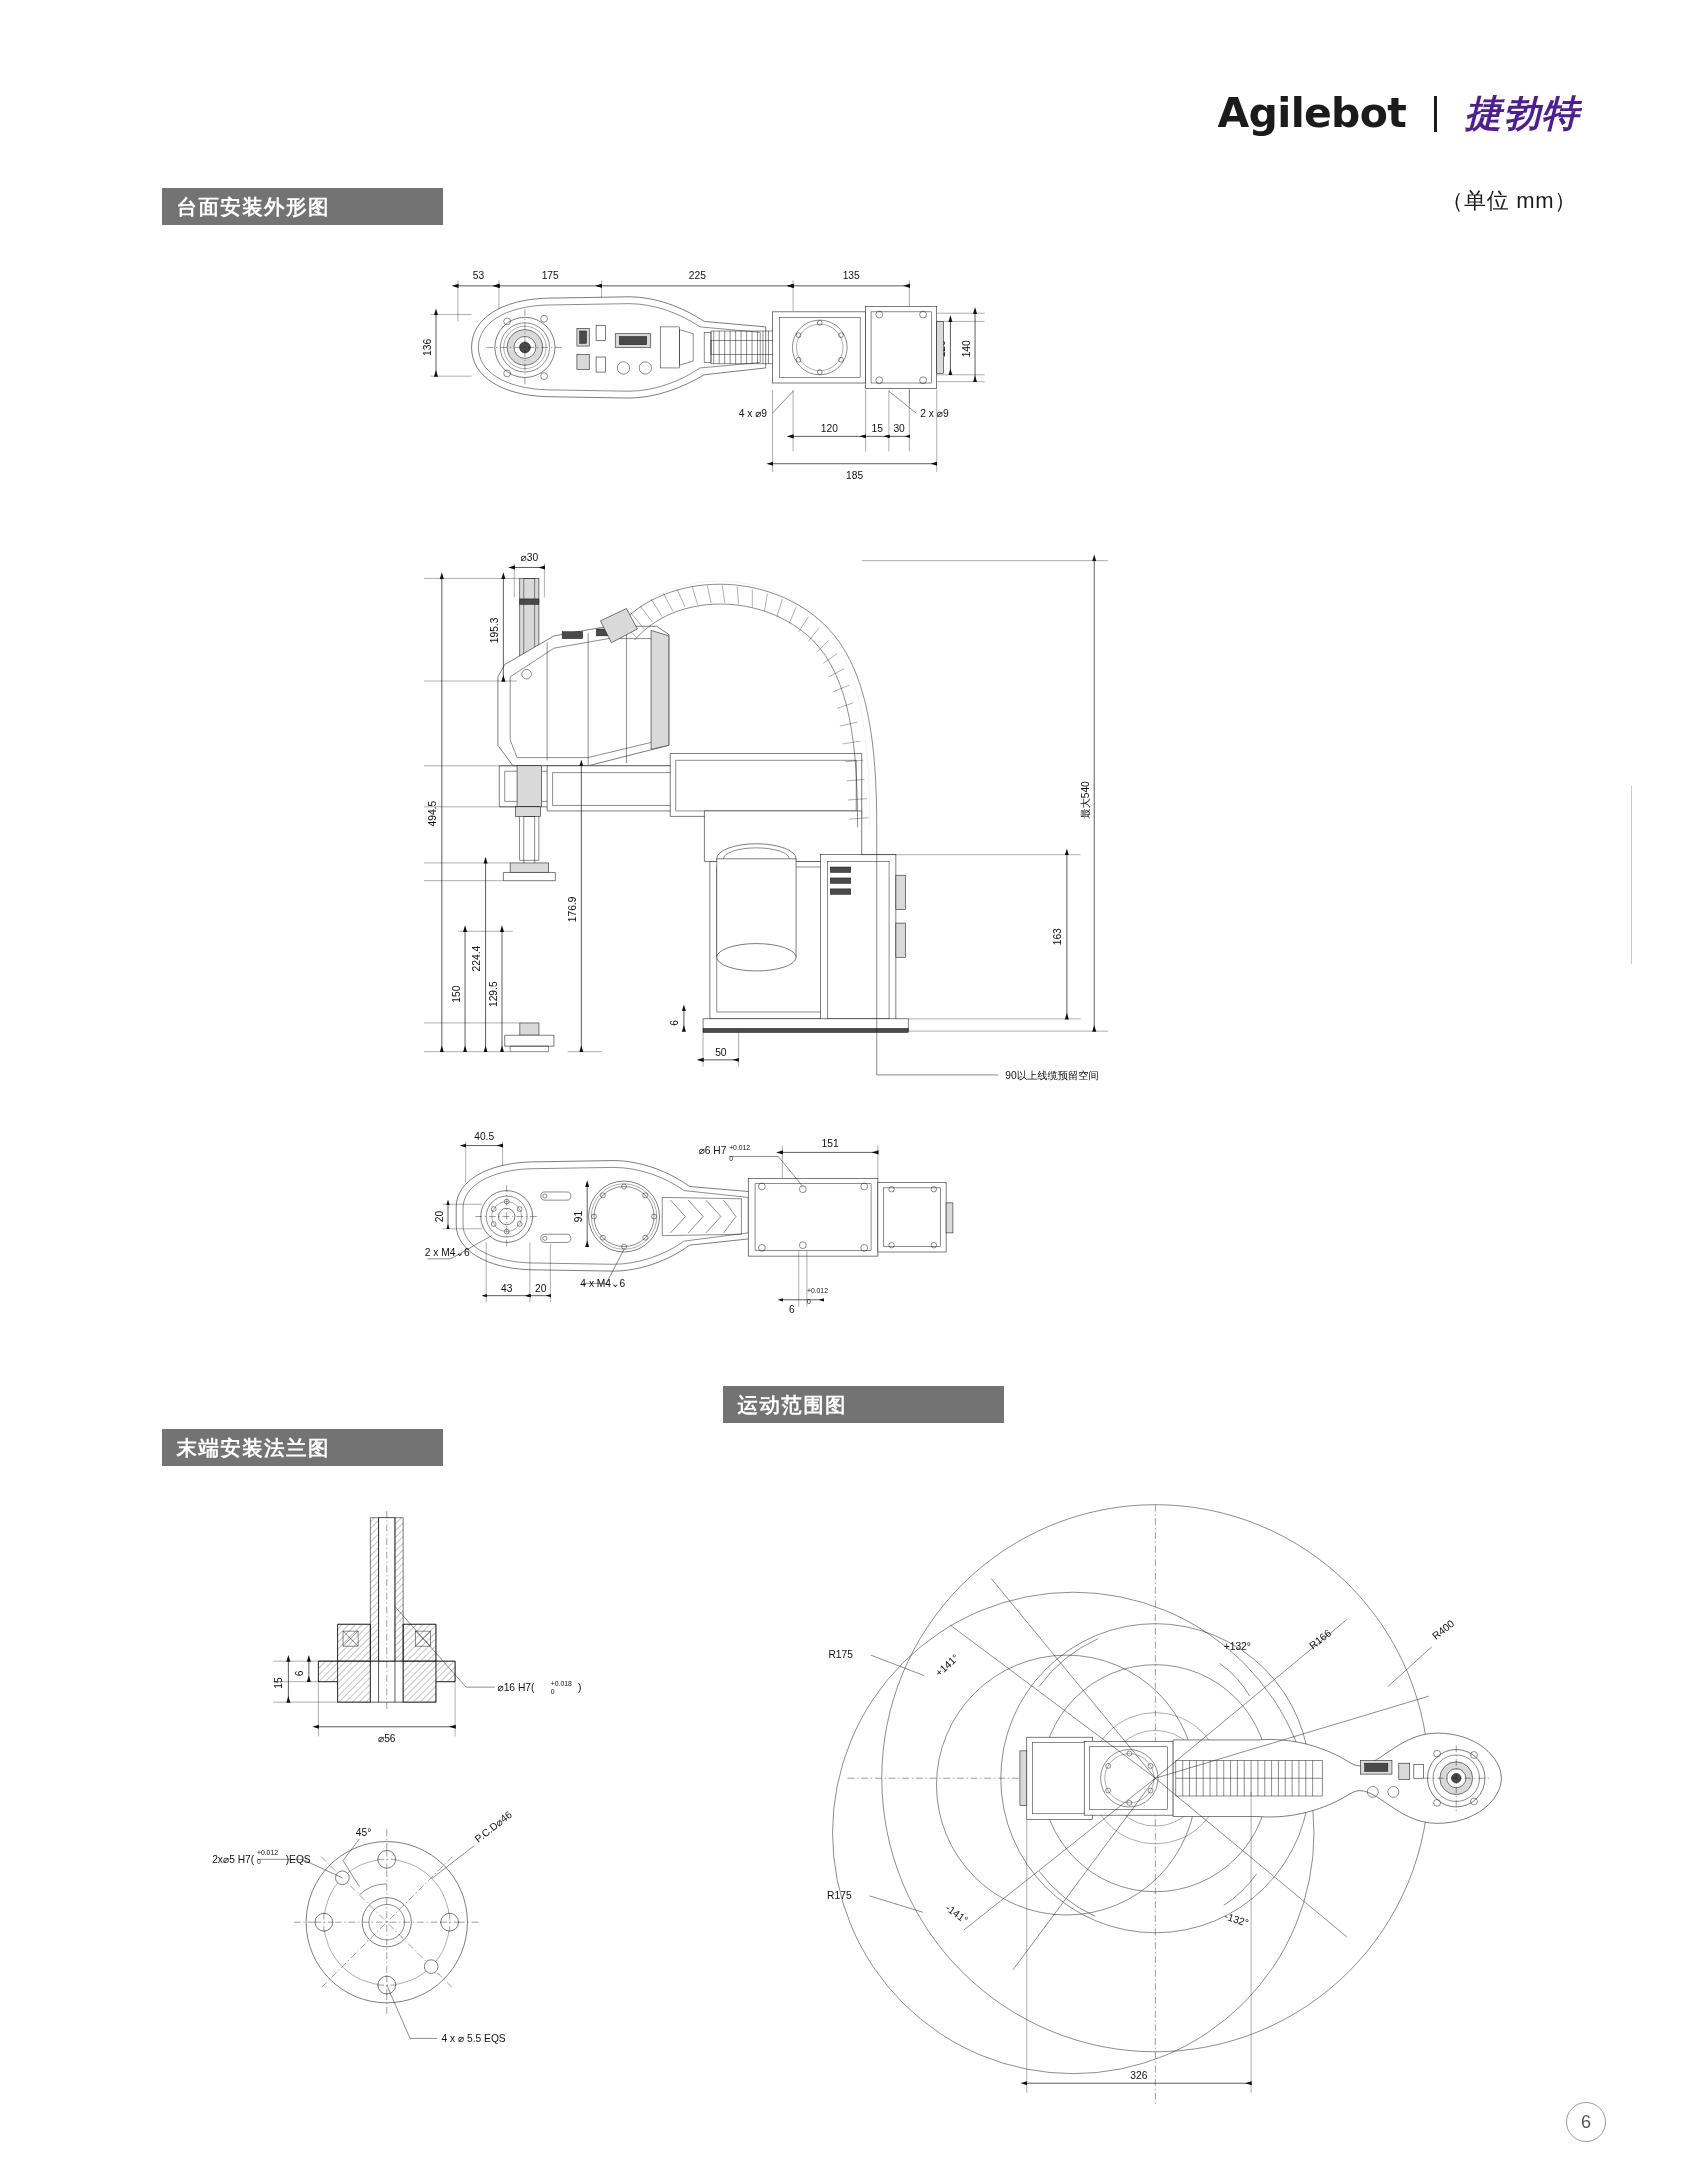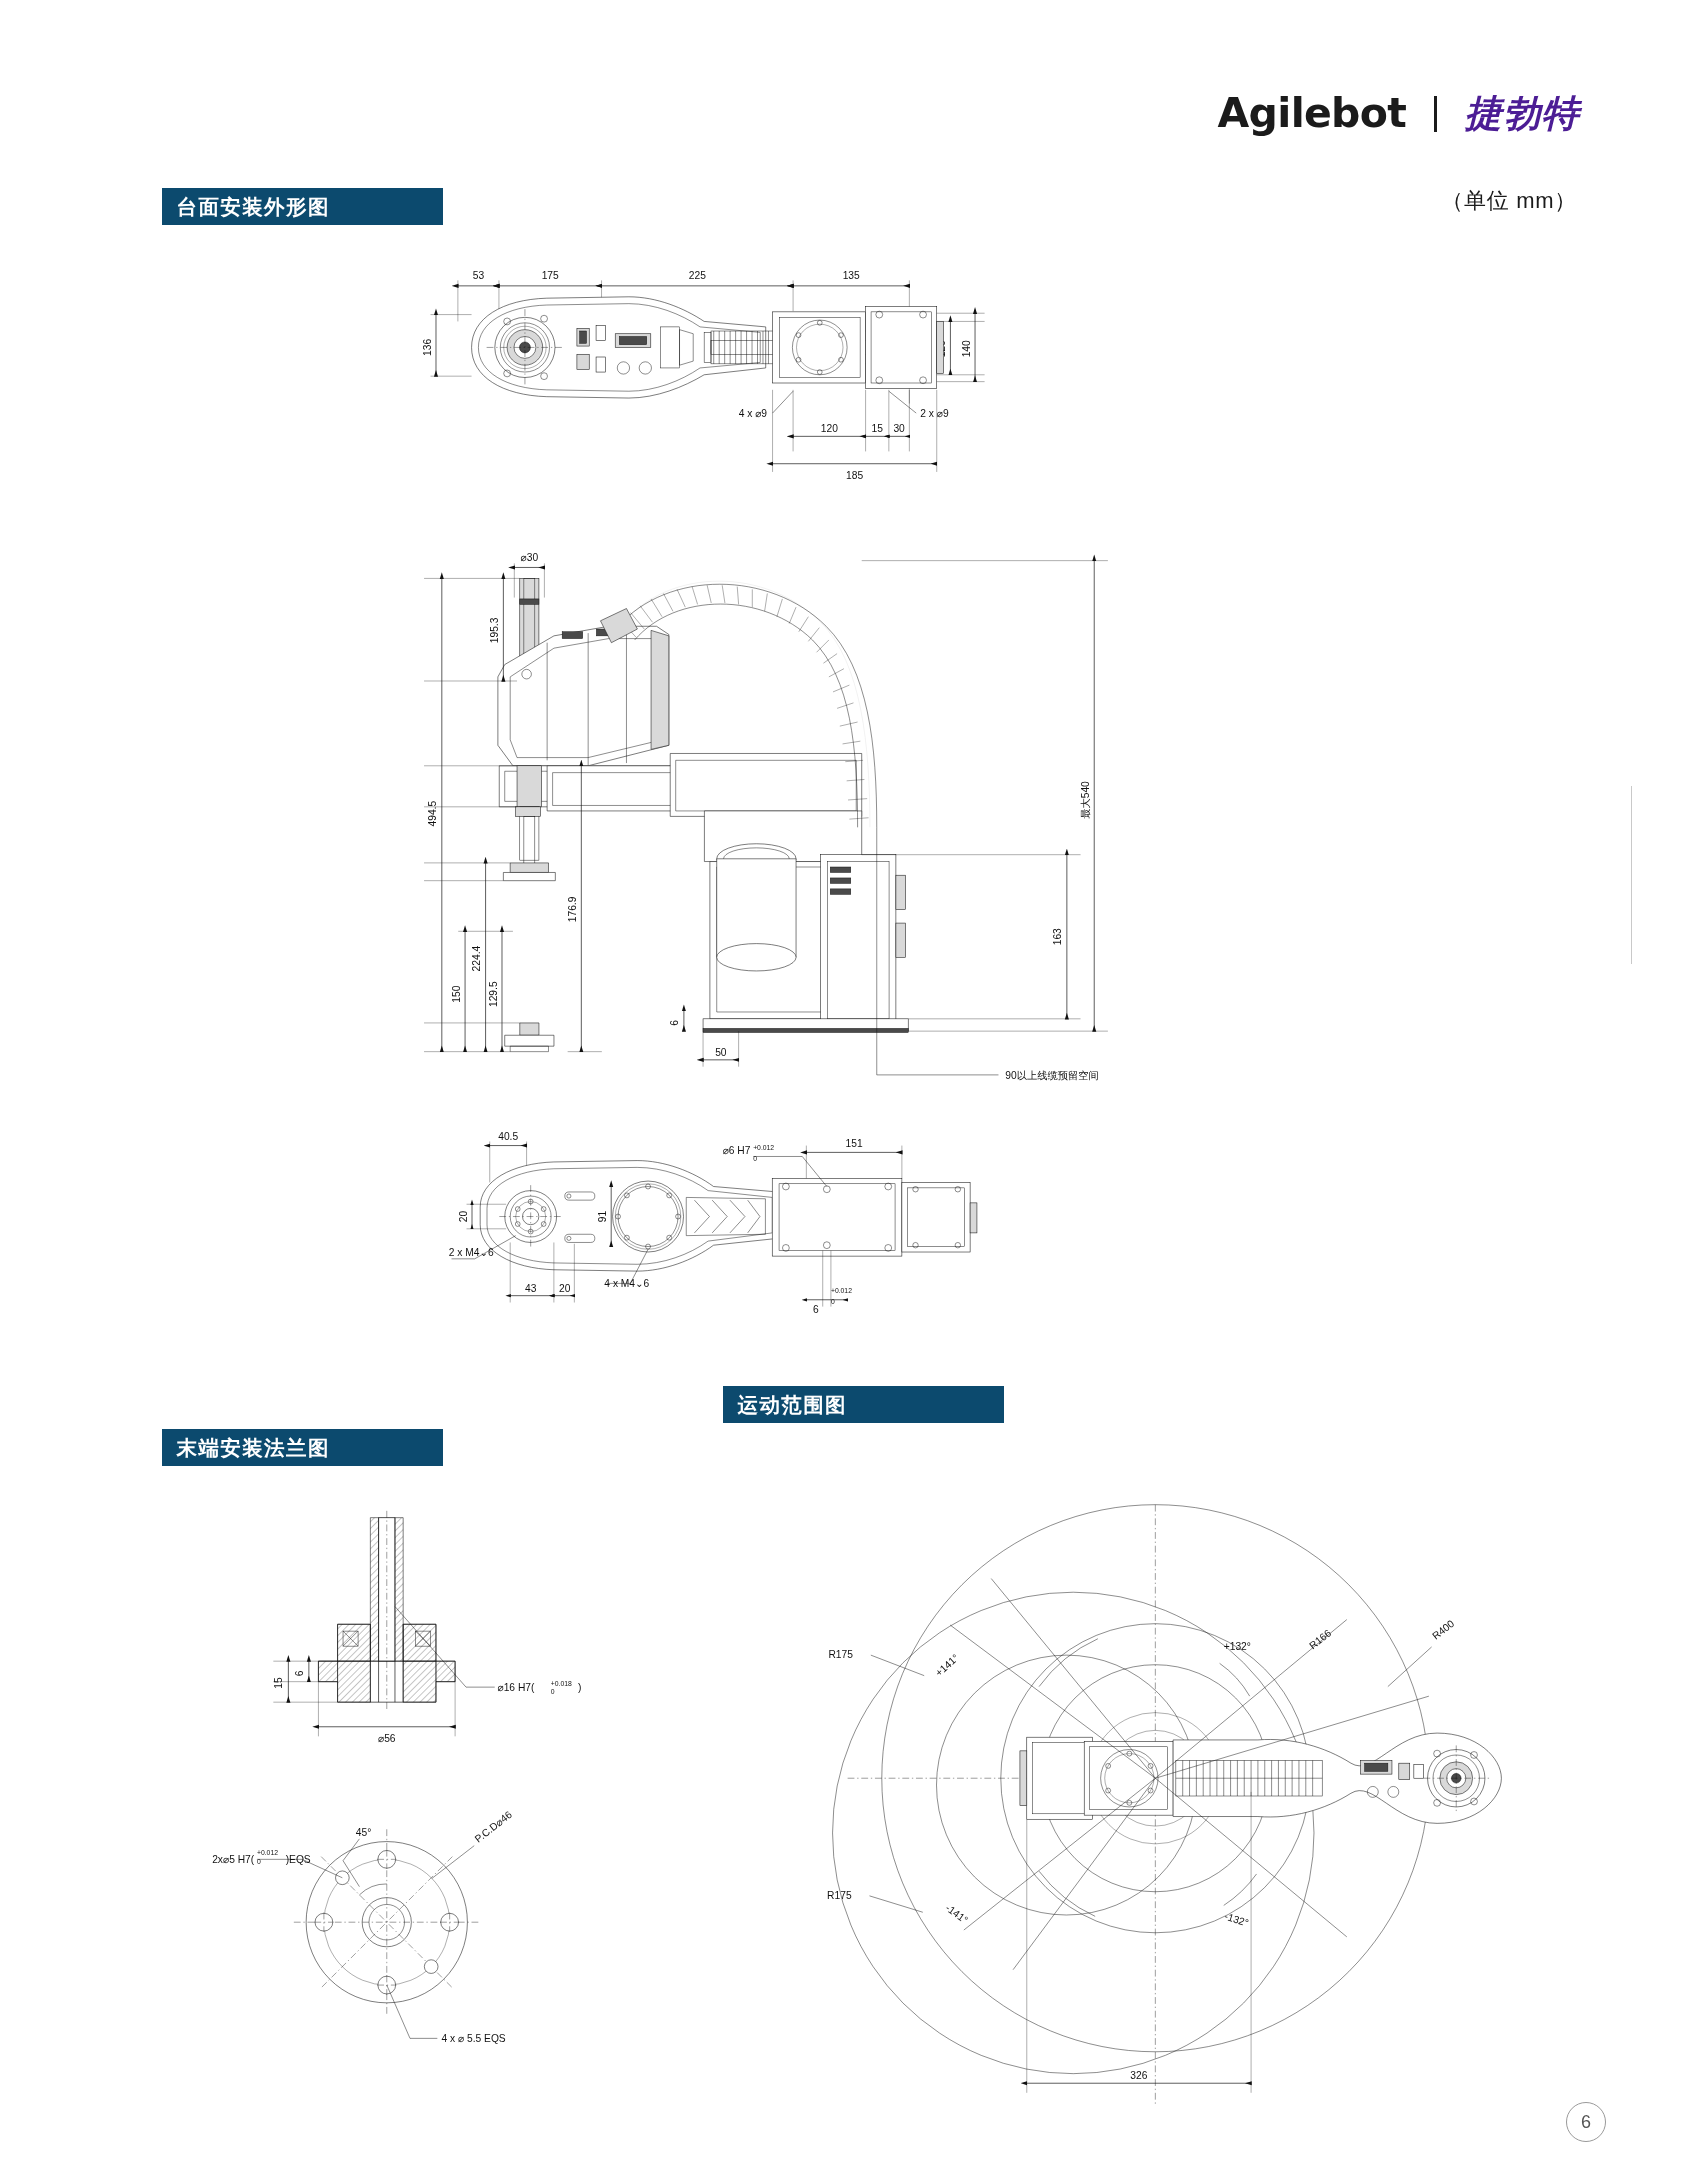--- a/index.html
+++ b/index.html
@@ -61,21 +61,21 @@
     color: #1b1b1b;
     letter-spacing: 0.7px;
   }
 
   
   .sec-title {
     position: absolute;
     height: 37px;
     display: flex;
     align-items: center;
-    background: #0c4a6e;
+    background: #737373;
     color: #ffffff;
     font-size: 20.5px;
     font-weight: 700;
     letter-spacing: 1.4px;
     padding: 0 23px 0 0;
     box-sizing: border-box;
   }
   .sec-title .bar {
     width: 5.5px;
     height: 37px;
@@ -86,21 +86,21 @@
   #sec-top    { left: 156px;  top: 188px;  width: 287px; }
   #sec-flange { left: 156px;  top: 1429px; width: 287px; }
   #sec-range  { left: 717px; top: 1386px; width: 287px; }
 
   
   .dwg { position: absolute; }
   .dwg svg { display: block; }
 
   #dwg-top     { left: 410px;  top: 246px;  width: 773px; height: 274px; }
   #dwg-side    { left: 383px;  top: 540px;  width: 848px; height: 561px; }
-  #dwg-bottom  { left: 444px;  top: 1121px; width: 752px; height: 232px; }
+  #dwg-bottom  { left: 420px;  top: 1121px; width: 752px; height: 232px; }
   #dwg-flange  { left: 191px;  top: 1504px; width: 438px;  height: 615px; }
   #dwg-range   { left: 745px; top: 1491px; width: 807px; height: 636px; }
 
   
   .page-num {
     position: absolute;
     right: 89px;
     bottom: 41px;
     width: 38px;
     height: 38px;

